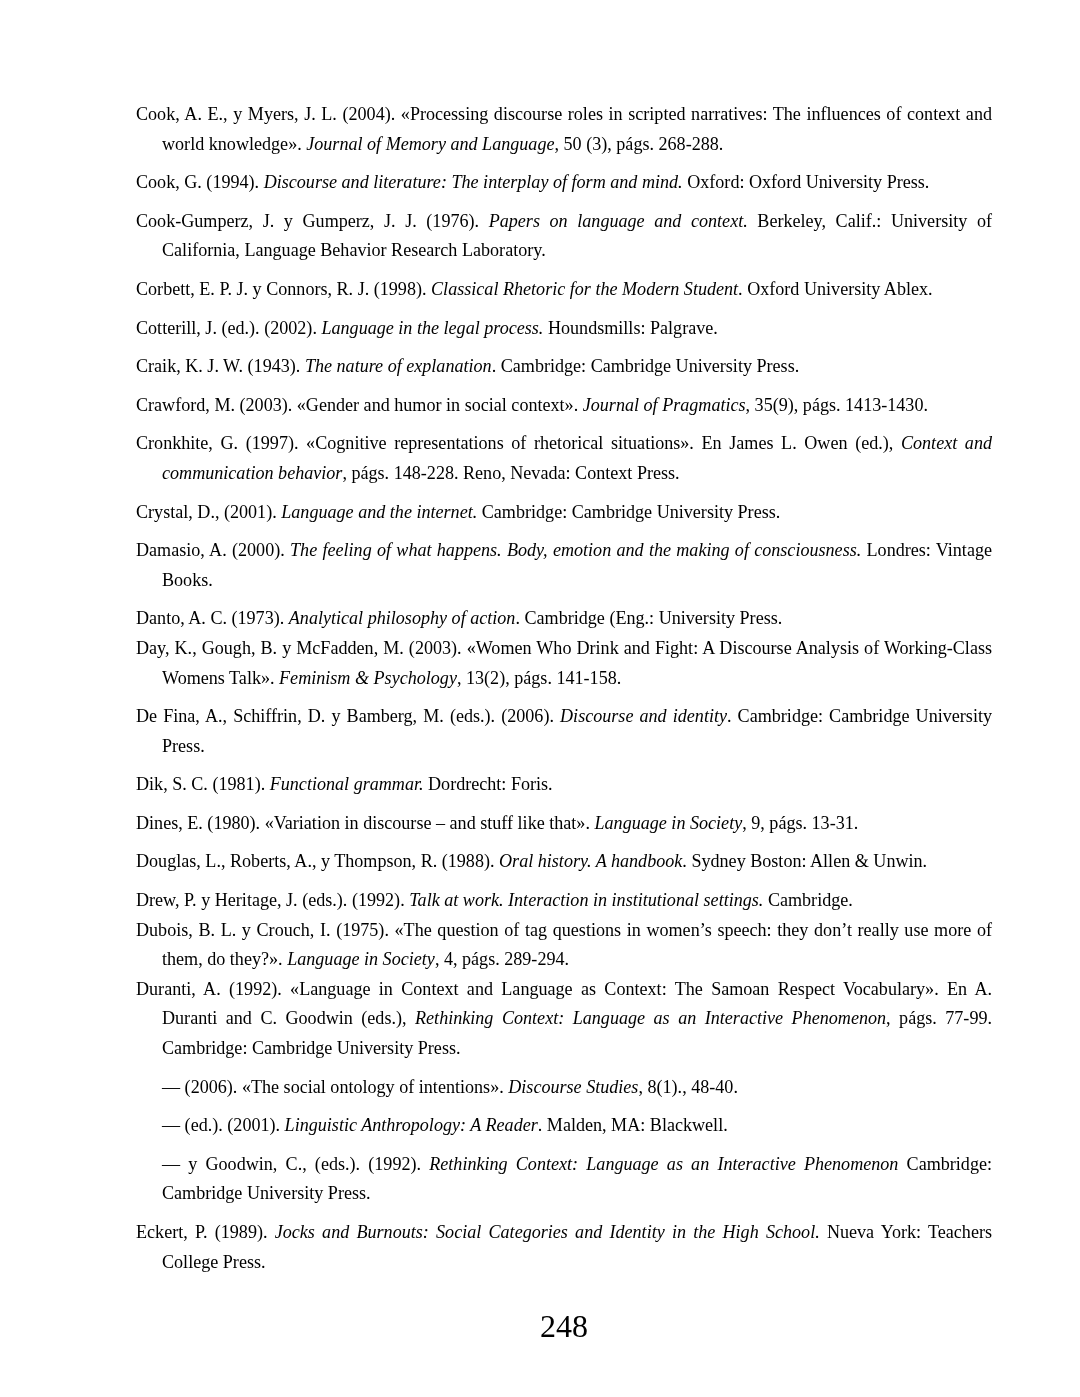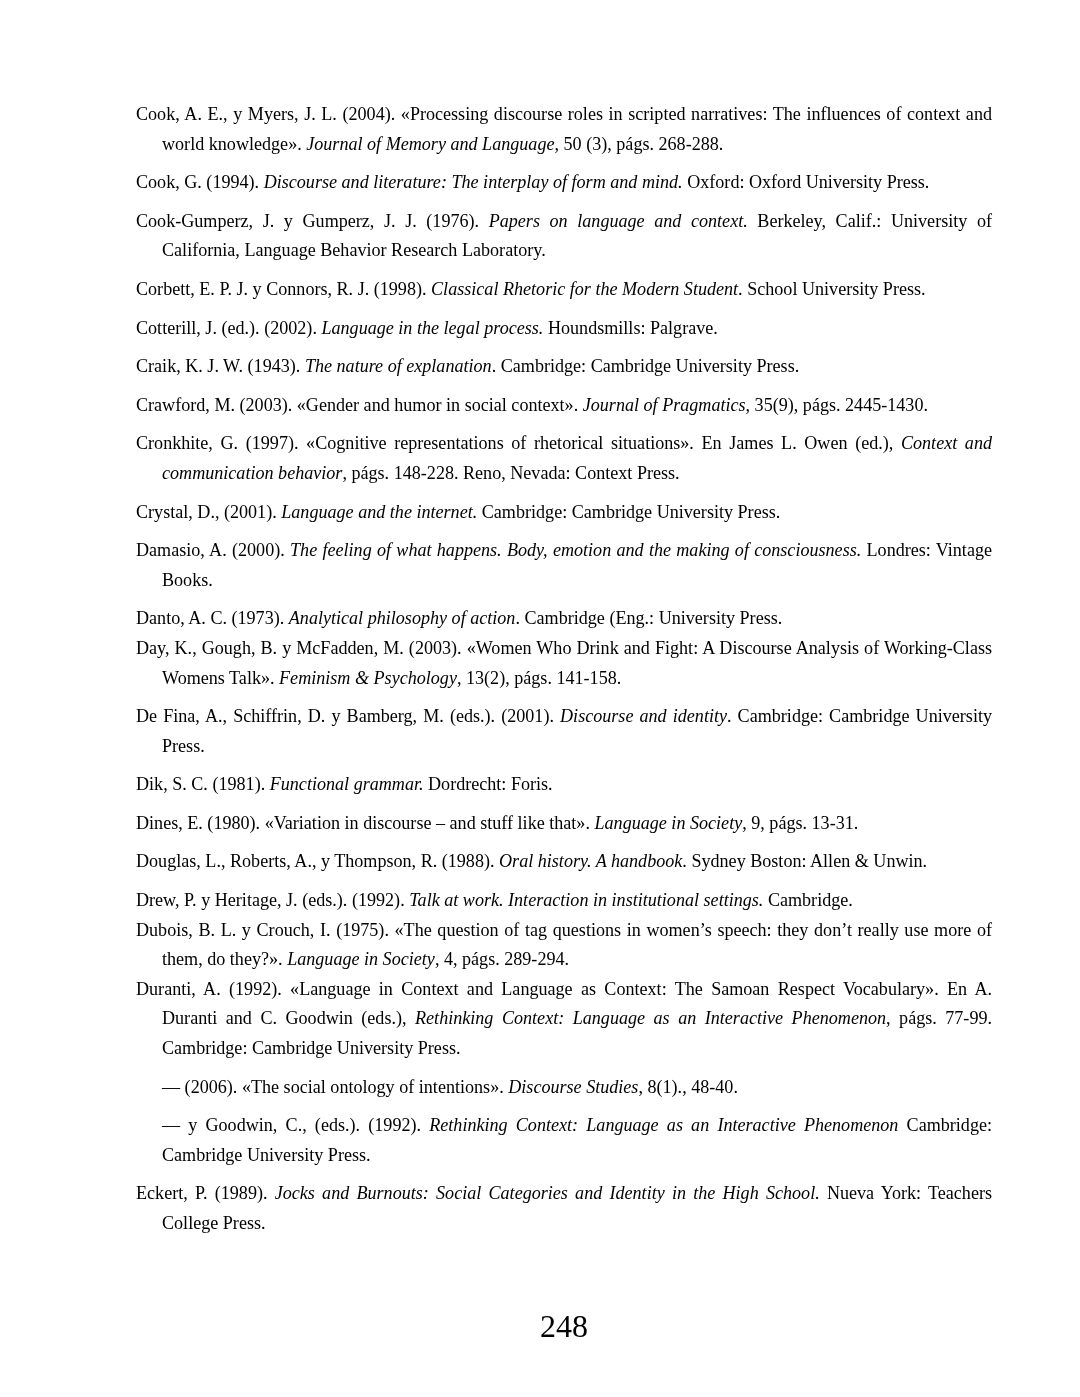--- a/index.html
+++ b/index.html
@@ -66,36 +66,37 @@
 </style>
 </head>
 <body>
 
 <div class="page">
 
   <div class="refs">
       <p class="ref"><span>Cook, A. E., y Myers, J. L. (2004). «Processing discourse roles in scripted narratives: The influences of context and world knowledge». </span><i>Journal of Memory and Language</i><span>, 50 (3), págs. 268-288.</span></p>
       <p class="ref"><span>Cook, G. (1994). </span><i>Discourse and literature: The interplay of form and mind.</i><span> Oxford: Oxford University Press.</span></p>
       <p class="ref"><span>Cook-Gumperz, J. y Gumperz, J. J. (1976). </span><i>Papers on language and context.</i><span> Berkeley, Calif.: University of California, Language Behavior Research Laboratory.</span></p>
-      <p class="ref"><span>Corbett, E. P. J. y Connors, R. J. (1998). </span><i>Classical Rhetoric for the Modern Student</i><span>. School University Press.</span></p>
+      <p class="ref"><span>Corbett, E. P. J. y Connors, R. J. (1998). </span><i>Classical Rhetoric for the Modern Student</i><span>. Oxford University Ablex.</span></p>
       <p class="ref"><span>Cotterill, J. (ed.). (2002). </span><i>Language in the legal process.</i><span> Houndsmills: Palgrave.</span></p>
       <p class="ref"><span>Craik, K. J. W. (1943). </span><i>The nature of explanation</i><span>. Cambridge: Cambridge University Press.</span></p>
-      <p class="ref"><span>Crawford, M. (2003). «Gender and humor in social context». </span><i>Journal of Pragmatics</i><span>, 35(9), págs. 2445-1430.</span></p>
+      <p class="ref"><span>Crawford, M. (2003). «Gender and humor in social context». </span><i>Journal of Pragmatics</i><span>, 35(9), págs. 1413-1430.</span></p>
       <p class="ref"><span>Cronkhite, G. (1997). «Cognitive representations of rhetorical situations». En James L. Owen (ed.), </span><i>Context and communication behavior</i><span>, págs. 148-228. Reno, Nevada: Context Press.</span></p>
       <p class="ref"><span>Crystal, D., (2001). </span><i>Language and the internet.</i><span> Cambridge: Cambridge University Press.</span></p>
       <p class="ref"><span>Damasio, A. (2000). </span><i>The feeling of what happens. Body, emotion and the making of consciousness.</i><span> Londres: Vintage Books.</span></p>
       <p class="ref tight"><span>Danto, A. C. (1973). </span><i>Analytical philosophy of action</i><span>. Cambridge (Eng.: University Press.</span></p>
       <p class="ref"><span>Day, K., Gough, B. y McFadden, M. (2003). «Women Who Drink and Fight: A Discourse Analysis of Working-Class Womens Talk». </span><i>Feminism &amp; Psychology</i><span>, 13(2), págs. 141-158.</span></p>
-      <p class="ref"><span>De Fina, A., Schiffrin, D. y Bamberg, M. (eds.). (2001). </span><i>Discourse and identity</i><span>. Cambridge: Cambridge University Press.</span></p>
+      <p class="ref"><span>De Fina, A., Schiffrin, D. y Bamberg, M. (eds.). (2006). </span><i>Discourse and identity</i><span>. Cambridge: Cambridge University Press.</span></p>
       <p class="ref"><span>Dik, S. C. (1981). </span><i>Functional grammar.</i><span> Dordrecht: Foris.</span></p>
       <p class="ref"><span>Dines, E. (1980). «Variation in discourse – and stuff like that». </span><i>Language in Society</i><span>, 9, págs. 13-31.</span></p>
       <p class="ref"><span>Douglas, L., Roberts, A., y Thompson, R. (1988). </span><i>Oral history. A handbook</i><span>. Sydney Boston: Allen &amp; Unwin.</span></p>
       <p class="ref tight"><span>Drew, P. y Heritage, J. (eds.). (1992). </span><i>Talk at work. Interaction in institutional settings.</i><span> Cambridge.</span></p>
       <p class="ref tight"><span>Dubois, B. L. y Crouch, I. (1975). «The question of tag questions in women’s speech: they don’t really use more of them, do they?». </span><i>Language in Society</i><span>, 4, págs. 289-294.</span></p>
       <p class="ref"><span>Duranti, A. (1992). «Language in Context and Language as Context: The Samoan Respect Vocabulary». En A. Duranti and C. Goodwin (eds.), </span><i>Rethinking Context: Language as an Interactive Phenomenon</i><span>, págs. 77-99. Cambridge: Cambridge University Press.</span></p>
       <p class="ref dash"><span>— (2006). «The social ontology of intentions». </span><i>Discourse Studies</i><span>, 8(1)., 48-40.</span></p>
+      <p class="ref dash"><span>— (ed.). (2001). </span><i>Linguistic Anthropology: A Reader</i><span>. Malden, MA: Blackwell.</span></p>
       <p class="ref dash"><span>— y Goodwin, C., (eds.). (1992). </span><i>Rethinking Context: Language as an Interactive Phenomenon</i><span> Cambridge: Cambridge University Press.</span></p>
       <p class="ref"><span>Eckert, P. (1989). </span><i>Jocks and Burnouts: Social Categories and Identity in the High School.</i><span> Nueva York: Teachers College Press.</span></p>
     </div>
 
   <div class="page-number">248</div>
 
 </div>
 
 </body></html>

